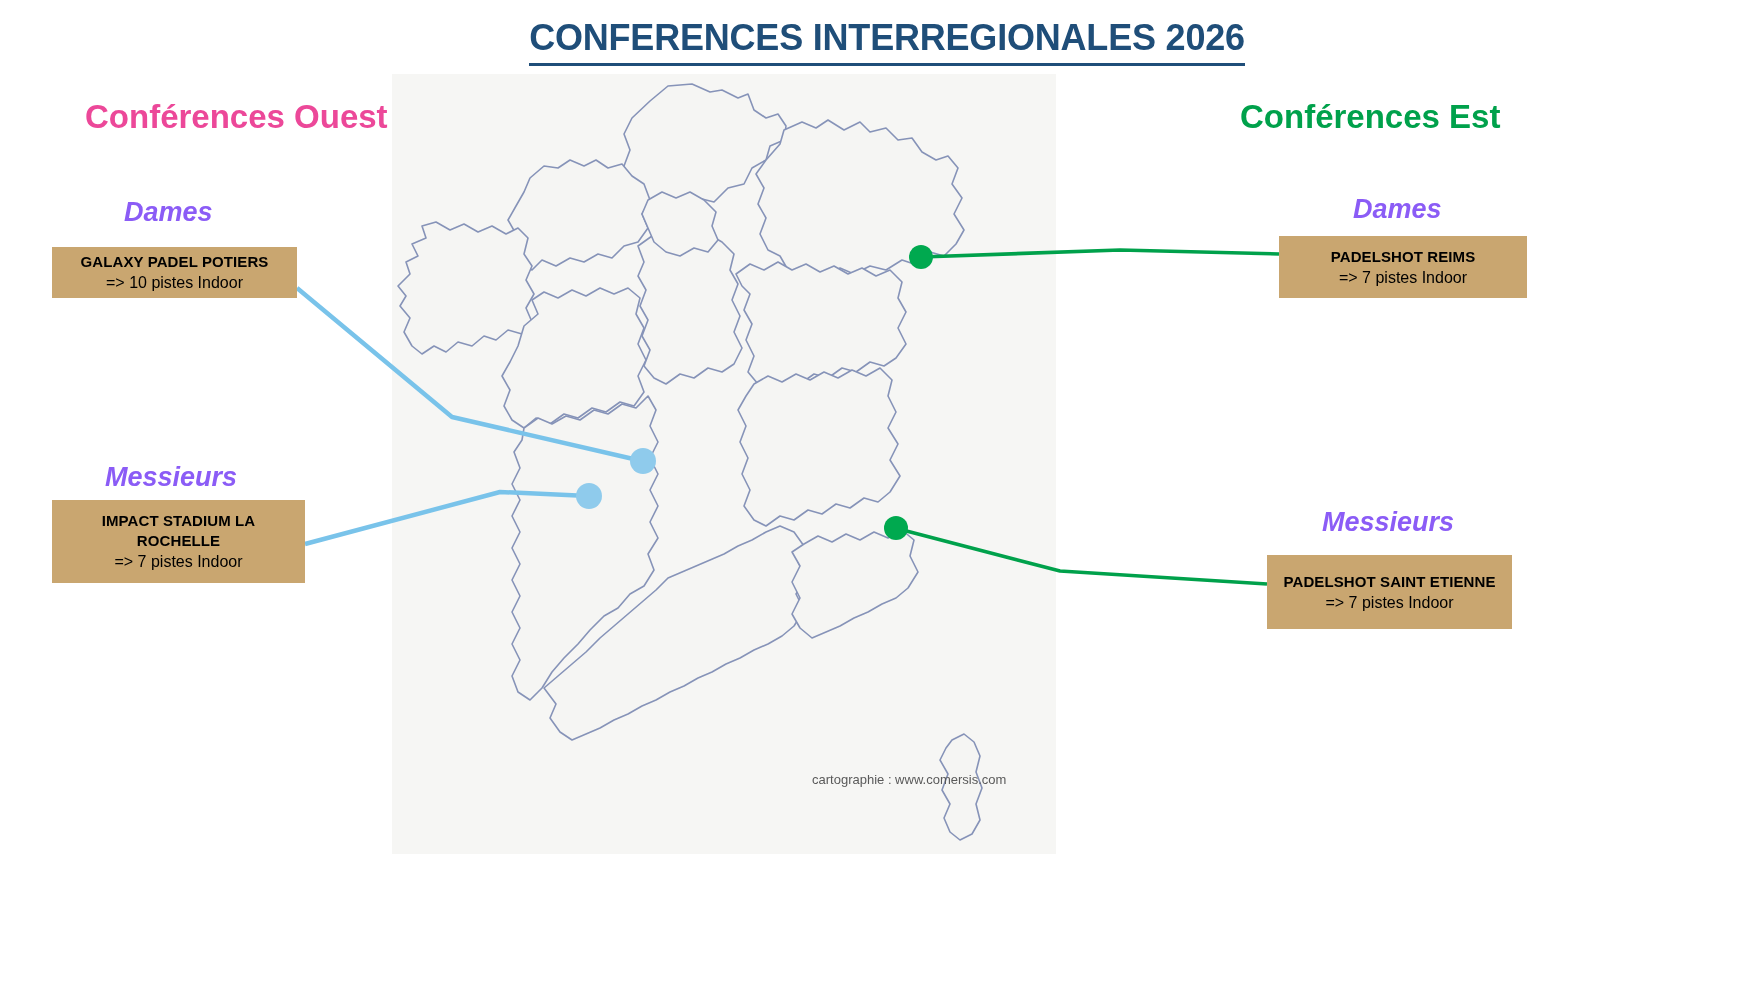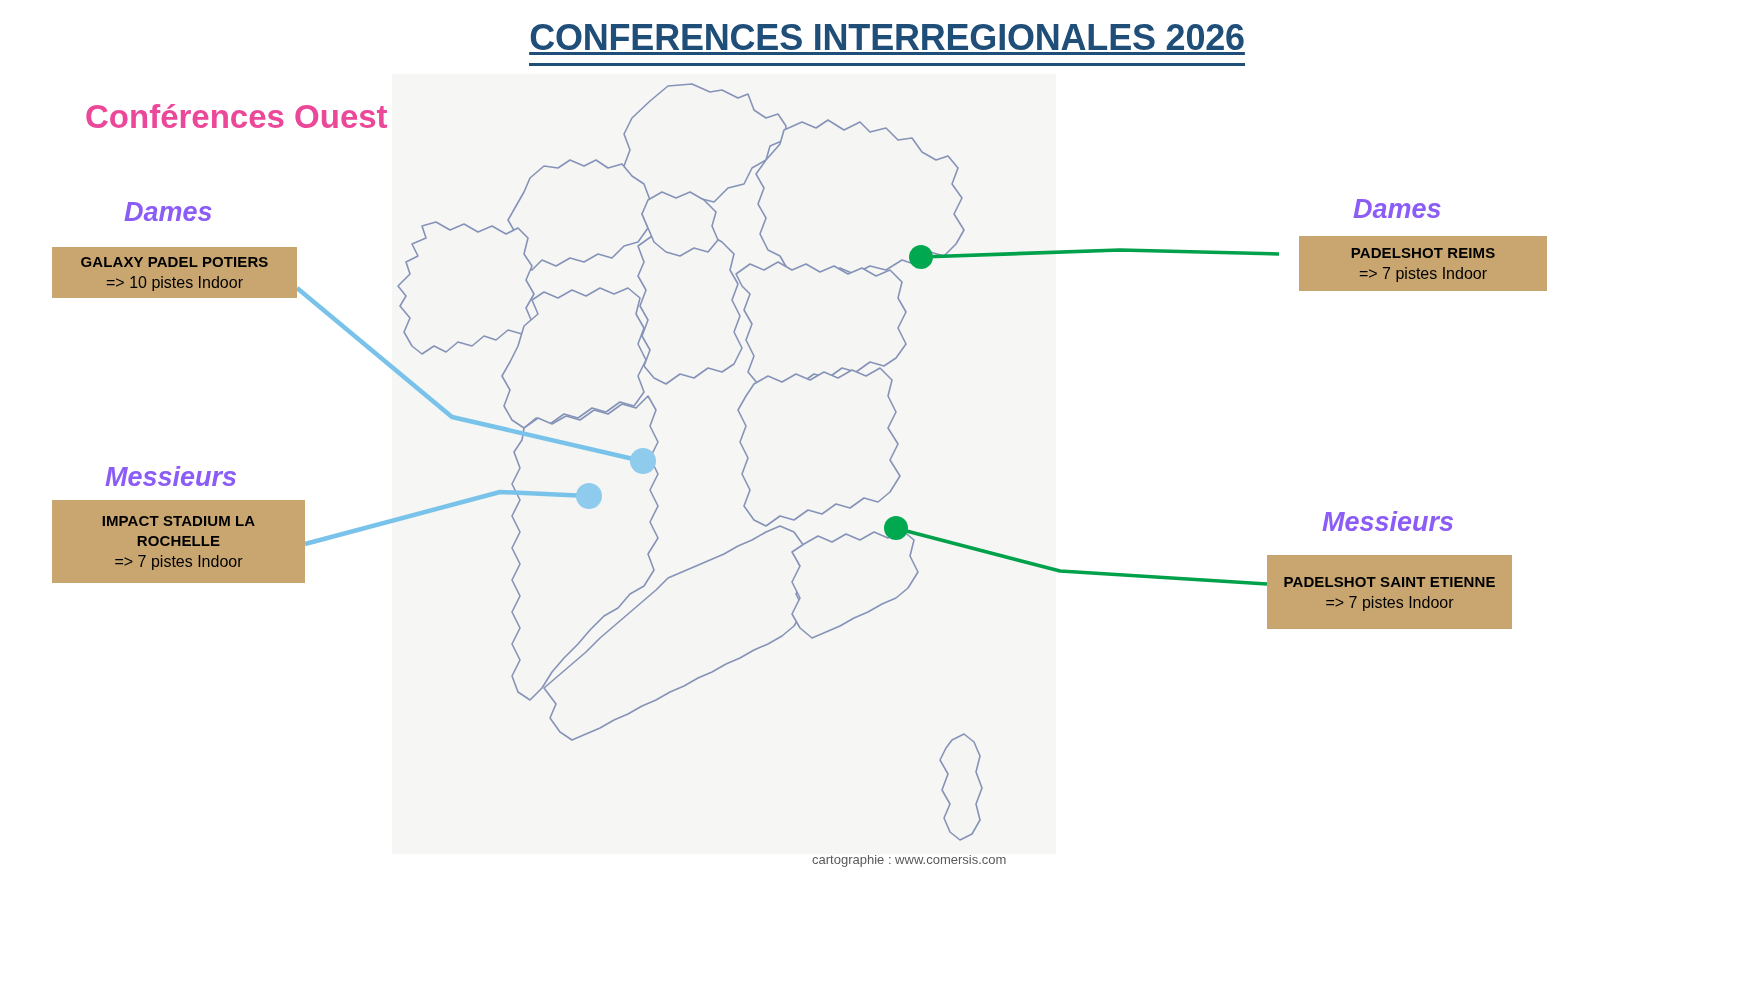--- a/index.html
+++ b/index.html
@@ -29,21 +29,21 @@
     display: inline-block;
     color: #1F4E79;
     font-weight: bold;
     font-size: 36px;
     line-height: 48px;
     letter-spacing: -0.2px;
     border-bottom: 3px solid #1F4E79;
     padding-bottom: 1px;
     white-space: nowrap;
   }
-  #title-line-1 { margin-left: 12px; text-decoration: underline; }
+  #title-line-1 { margin-left: 12px; }
   #title-line-2 { margin-top: 2px; }
 
   
   .side-heading {
     position: absolute;
     font-weight: bold;
     font-size: 33px;
     line-height: 38px;
     white-space: nowrap;
   }
@@ -101,21 +101,21 @@
   #box-ouest-dames {
     left: 52px;  top: 247px;
     width: 245px; height: 51px;
   }
   #box-ouest-messieurs {
     left: 52px;  top: 500px;
     width: 253px; height: 83px; align-items: center;
   }
   #box-est-dames {
     left: 1279px; top: 236px;
-    width: 248px; height: 55px; margin-left: 20px;
+    width: 248px; height: 62px;
   }
   #box-est-messieurs {
     left: 1267px; top: 555px;
     width: 245px; height: 74px;
   }
 
   
   #map-wrap {
     position: absolute;
     left: 392px;
@@ -139,21 +139,21 @@
                stroke-linejoin: round; stroke-linecap: butt; }
   .conn-east { fill: none; stroke: #00A14B; stroke-width: 3.6;
                stroke-linejoin: round; stroke-linecap: butt; }
   .marker-west { fill: #8FCBEC; }
   .marker-east { fill: #00A94F; }
 
   
   #map-credit {
     position: absolute;
     left: 812px;
-    top: 852px;
+    top: 772px;
     font-size: 13px;
     color: #595959;
     white-space: nowrap;
     font-family: "Liberation Sans", sans-serif;
   }
 </style>
 </head>
 <body>
 
 <div id="page">
@@ -275,20 +275,21 @@
     <div class="venue-courts">=&gt; 10 pistes Indoor</div>
   </div>
 
   <div class="cat-label" id="cat-ouest-messieurs">Messieurs</div>
 
   <div class="venue-box" id="box-ouest-messieurs">
     <div class="venue-name">IMPACT STADIUM LA ROCHELLE</div>
     <div class="venue-courts">=&gt; 7 pistes Indoor</div>
   </div>
 
+  <div class="side-heading" id="heading-est">Conférences Est</div>
 
   <div class="cat-label" id="cat-est-dames">Dames</div>
 
   <div class="venue-box" id="box-est-dames">
     <div class="venue-name">PADELSHOT REIMS</div>
     <div class="venue-courts">=&gt; 7 pistes Indoor</div>
   </div>
 
   <div class="cat-label" id="cat-est-messieurs">Messieurs</div>
 

